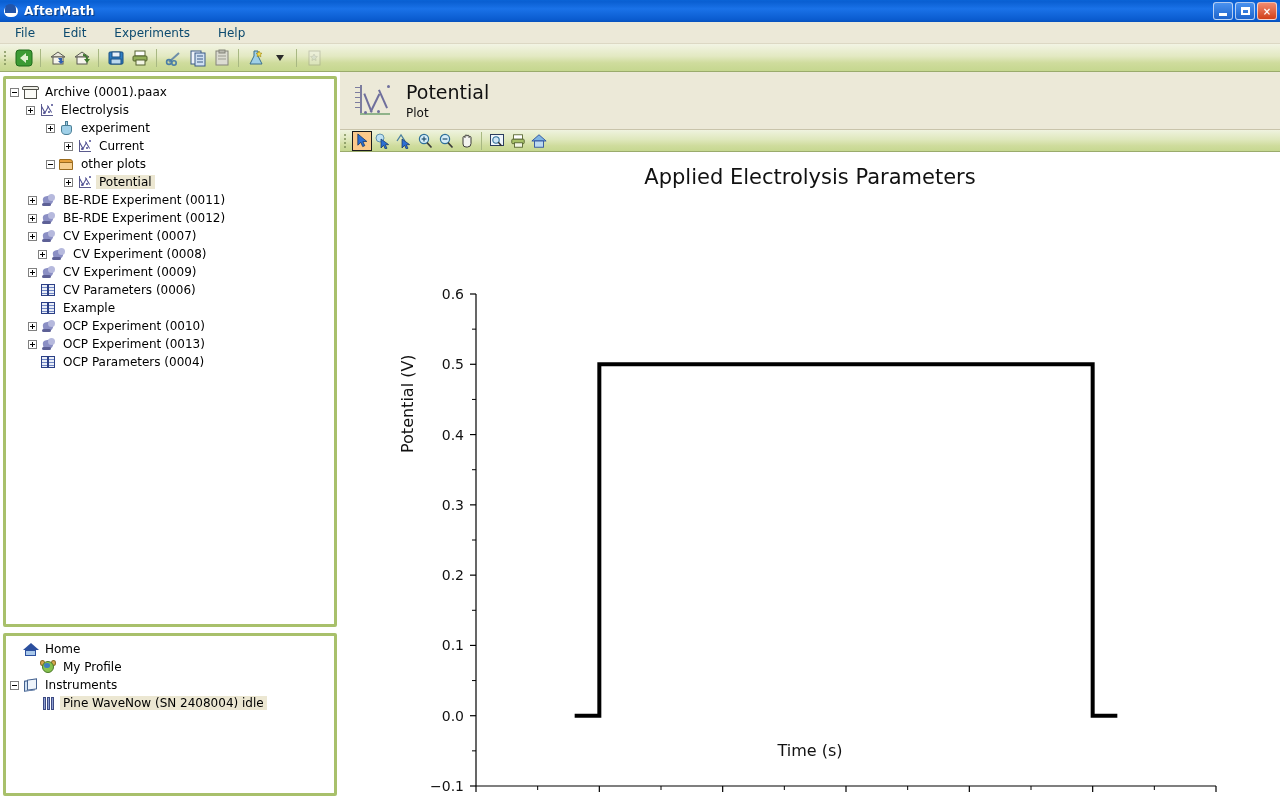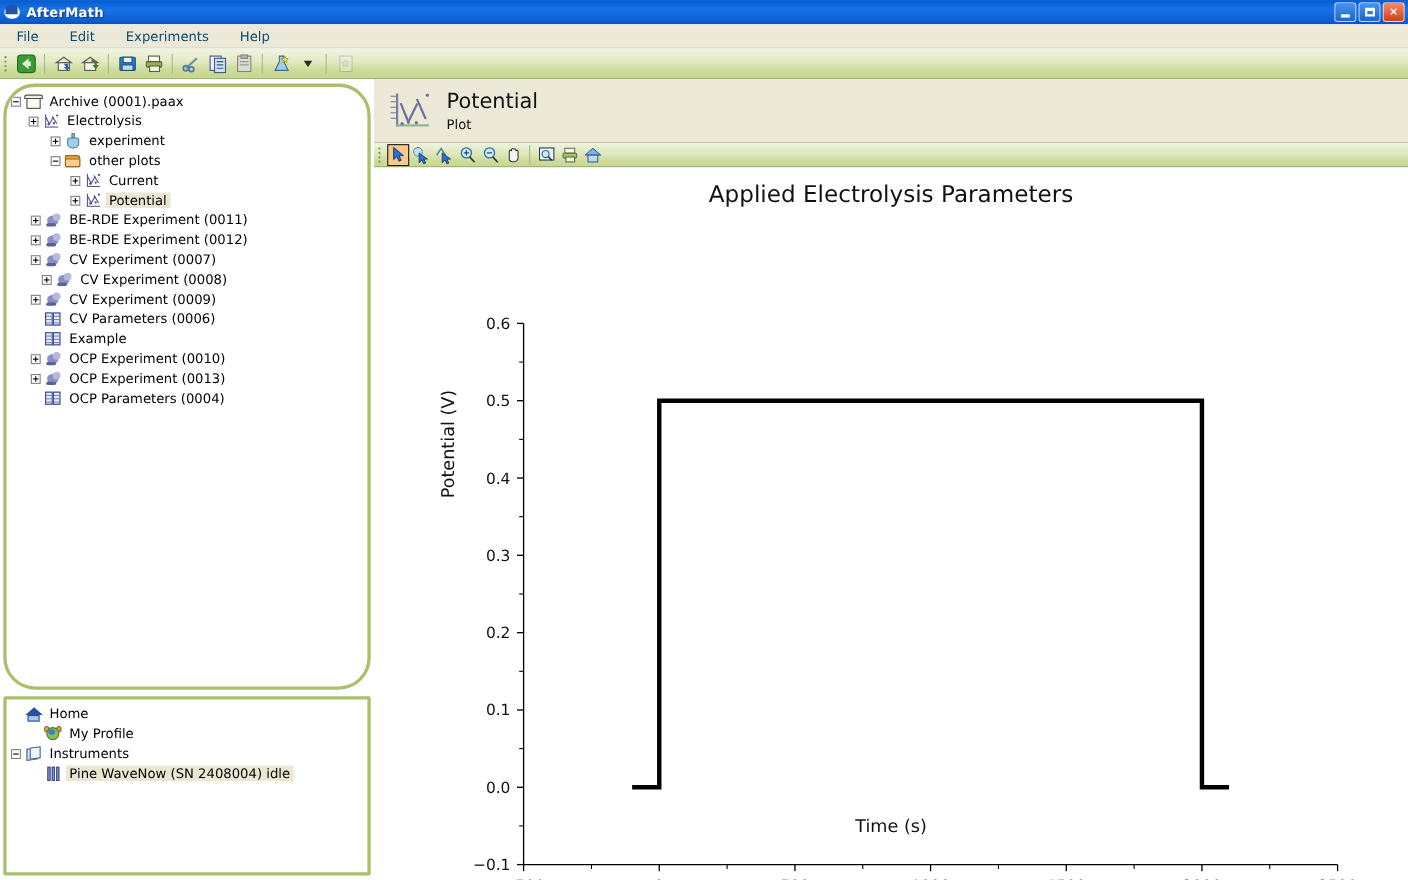--- a/index.html
+++ b/index.html
@@ -71,21 +71,21 @@
 
   
   .ico { position: relative; width: 18px; height: 18px; display:block; }
 
   
   .leftcol { position: absolute; left: 0; top: 72px; width: 340px; height: 728px; background:#ffffff; }
   .panel {
     position: absolute; background: #ffffff;
     border: 3px solid #a8c06b; border-radius: 2px;
   }
-  .panel-archive { left: 3px; top: 4px; width: 334px; height: 551px; overflow: hidden; border-radius: 29px; }
+  .panel-archive { left: 3px; top: 4px; width: 334px; height: 551px; overflow: hidden; }
   .panel-home    { left: 3px; top: 561px; width: 334px; height: 163px; overflow: hidden; }
   .treeinner { padding: 4px 0 0 0; }
 
   .trow {
     display: flex; align-items: center; height: 18px;
     font-size: 12px; color: #000; white-space: nowrap;
   }
   .trow .lbl { padding: 0 3px; line-height: 14px; }
   .trow.selected .lbl { background: #ece7d2; }
   .toggle {
@@ -337,43 +337,43 @@
           <span class="lbl">Electrolysis</span>
         </div>
         <div class="trow" style="padding-left:40px">
           <span class="toggle plus"></span>
           <span class="ticon ic-flask">
             <span class="neck"></span>
             <span class="bowl"></span>
           </span>
           <span class="lbl">experiment</span>
         </div>
+        <div class="trow" style="padding-left:58px">
+          <span class="toggle plus"></span>
+          <span class="ticon ic-plot">
+            <span class="axis-v"></span>
+            <span class="axis-h"></span>
+            <span class="zig">
+              <i></i>
+              <i></i>
+              <i></i>
+            </span>
+            <span class="dot" style="left:5px;top:10px"></span>
+            <span class="dot" style="left:10px;top:9px"></span>
+            <span class="dot" style="left:13px;top:2px"></span>
+          </span>
+          <span class="lbl">Current</span>
+        </div>
         <div class="trow" style="padding-left:40px">
           <span class="toggle"></span>
           <span class="ticon ic-folder">
             <span class="back"></span>
             <span class="front"></span>
           </span>
           <span class="lbl">other plots</span>
-        </div>
-        <div class="trow" style="padding-left:58px">
-          <span class="toggle plus"></span>
-          <span class="ticon ic-plot">
-            <span class="axis-v"></span>
-            <span class="axis-h"></span>
-            <span class="zig">
-              <i></i>
-              <i></i>
-              <i></i>
-            </span>
-            <span class="dot" style="left:5px;top:10px"></span>
-            <span class="dot" style="left:10px;top:9px"></span>
-            <span class="dot" style="left:13px;top:2px"></span>
-          </span>
-          <span class="lbl">Current</span>
         </div>
         <div class="trow selected" style="padding-left:58px">
           <span class="toggle plus"></span>
           <span class="ticon ic-plot">
             <span class="axis-v"></span>
             <span class="axis-h"></span>
             <span class="zig">
               <i></i>
               <i></i>
               <i></i>

